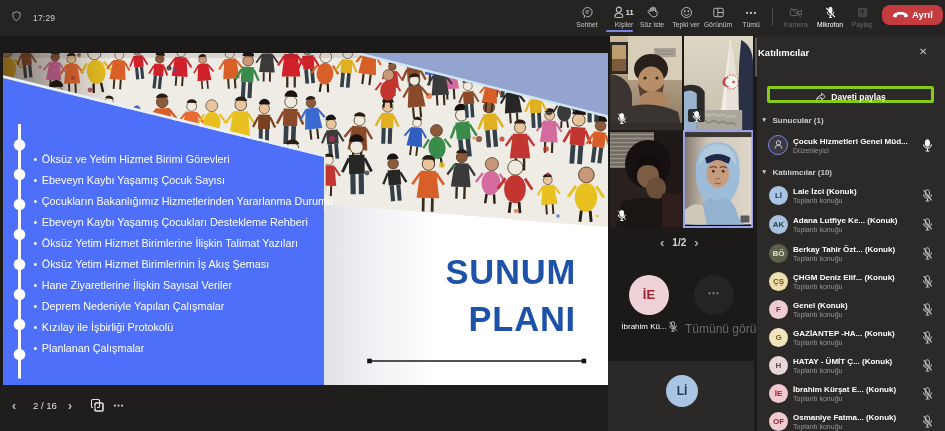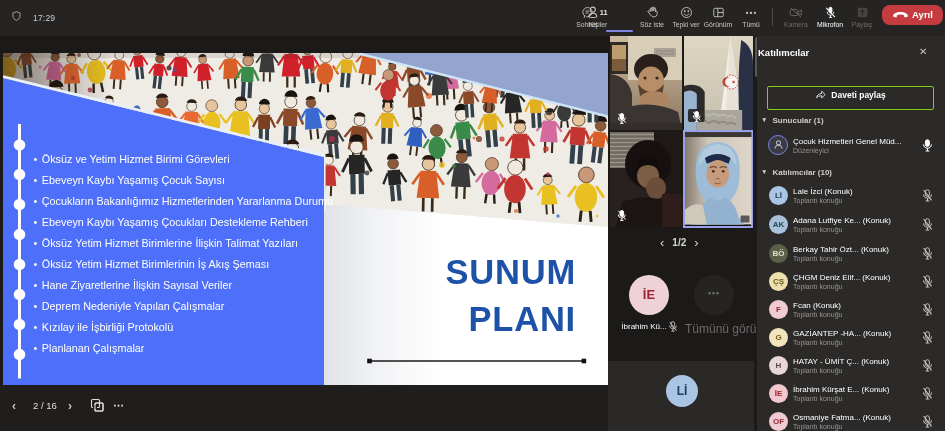--- a/index.html
+++ b/index.html
@@ -18,26 +18,26 @@
 #stage{position:absolute;left:0;top:34px;width:608px;height:397px;background:#1b1a19}
 #slide{position:absolute;left:3px;top:19px;width:686px;height:340px;background:#fff}
 #botbar{position:absolute;left:0;top:351px;width:608px;height:46px;background:#1f1e1d;color:#e8e6e3}
 .bb{position:absolute;top:14px;font-size:11px;color:#e0dedc}
 
 #vidcol{position:absolute;left:608px;top:34px;width:149px;height:397px;background:#1b1a19}
 
 #panel{position:absolute;left:757px;top:36px;width:188px;height:395px;background:#2b2a29;color:#fff;overflow:hidden}
 #panel .hdr{position:absolute;left:1px;top:11px;font-size:9.5px;font-weight:bold}
 #closex{position:absolute;left:162px;top:10px;font-size:10px;color:#c8c6c4}
-#invite{position:absolute;left:10px;top:50px;width:167px;height:24px;border:1px solid #84cc16;border-radius:2px;text-align:center;font-size:8.5px;line-height:16px;color:#fff}
+#invite{position:absolute;left:10px;top:50px;width:167px;height:17px;border:3px solid #84cc16;border-radius:2px;text-align:center;font-size:8.5px;line-height:16px;color:#fff}
 .sect{position:absolute;left:4px;font-size:8px;color:#d0cecc;font-weight:bold}
 .sect .arr{display:inline-block;margin-right:5px;font-size:6.5px;vertical-align:1px}
 .prow{position:absolute;left:10px;width:178px;height:28px}
 .pav{position:absolute;left:2px;top:0;width:19px;height:19px;border-radius:50%;text-align:center;font-size:8px;font-weight:bold;line-height:19px}
-.pname{position:absolute;left:26px;top:1px;font-size:8px;font-weight:normal;color:#fff;white-space:nowrap;max-width:124px;overflow:hidden}
+.pname{position:absolute;left:26px;top:1px;font-size:8px;font-weight:bold;color:#fff;white-space:nowrap;max-width:124px;overflow:hidden}
 .psub{position:absolute;left:26px;top:11px;font-size:7px;color:#979593;white-space:nowrap}
 .pmic{position:absolute;left:155px;top:3px}
 </style></head>
 <body>
 <div id="app">
 
 <div id="topbar">
   <svg id="shield" width="9" height="10" viewBox="0 0 11 12">
         <path d="M5.5 0.8 L9.8 2.2 V6 C9.8 8.8 7.8 10.6 5.5 11.4 C3.2 10.6 1.2 8.8 1.2 6 V2.2 Z" fill="none" stroke="#b8b6b4" stroke-width="1"></path>
       </svg>
@@ -47,21 +47,21 @@
     <svg width="13" height="13" viewBox="0 0 16 16">
           <g fill="none" stroke="#c8c6c4" stroke-width="1.1">
             <circle cx="8" cy="7.6" r="5.7"></circle>
             <path d="M4.6 11.9 L3.9 14.4 L7 12.9" fill="#252423" stroke="none"></path>
             <path d="M4.8 11.5 L3.8 14.6"></path>
             <path d="M5.6 6.2 h4.8 M5.6 8.6 h3.6"></path>
           </g>
         </svg>
     <span class="lbl">Sohbet</span>
   </div>
-  <div class="tb-item" style="left:576px;width:44px">
+  <div class="tb-item" style="left:602px;width:44px">
     <svg width="28" height="13" viewBox="0 0 30 15">
           <g fill="none" stroke="#c8c6c4" stroke-width="1.2">
             <circle cx="9" cy="4.2" r="2.9"></circle>
             <path d="M4.4 12.6 c0-2.6 2-4.2 4.6-4.2 s4.6 1.6 4.6 4.2 c-1.4 1-7.8 1-9.2 0z"></path>
             <text x="17" y="10.5" font-size="8.5" font-weight="bold" fill="#e8e6e4" stroke="none">11</text>
           </g>
         </svg>
     <span class="lbl">Kişiler</span>
   </div>
   <div class="tb-item" style="left:631px;width:42px">
@@ -536,21 +536,21 @@
         <svg class="pmic micoff" width="11" height="13" viewBox="0 0 11 13">
           <g fill="none" stroke="#c8c6c4" stroke-width="1">
             <rect x="3.4" y="0.8" width="4" height="6.6" rx="2"></rect>
             <path d="M1.6 5.4 c0 2.4 1.6 3.8 3.9 3.8 s3.9-1.4 3.9-3.8 M5.5 9.2 V12 M3.6 12 h3.8"></path>
             <path d="M1.6 1 L9.6 11.4" stroke-width="1.1"></path>
           </g>
         </svg>
       </div>
   <div class="prow" style="top:264px">
         <div class="pav" style="background:#f0ccd2;color:#8a2a35">F</div>
-        <div class="pname">Fcan (Konuk)</div>
+        <div class="pname">Genel (Konuk)</div>
         <div class="psub">Toplantı konuğu</div>
         <svg class="pmic micoff" width="11" height="13" viewBox="0 0 11 13">
           <g fill="none" stroke="#c8c6c4" stroke-width="1">
             <rect x="3.4" y="0.8" width="4" height="6.6" rx="2"></rect>
             <path d="M1.6 5.4 c0 2.4 1.6 3.8 3.9 3.8 s3.9-1.4 3.9-3.8 M5.5 9.2 V12 M3.6 12 h3.8"></path>
             <path d="M1.6 1 L9.6 11.4" stroke-width="1.1"></path>
           </g>
         </svg>
       </div>
   <div class="prow" style="top:292px">

